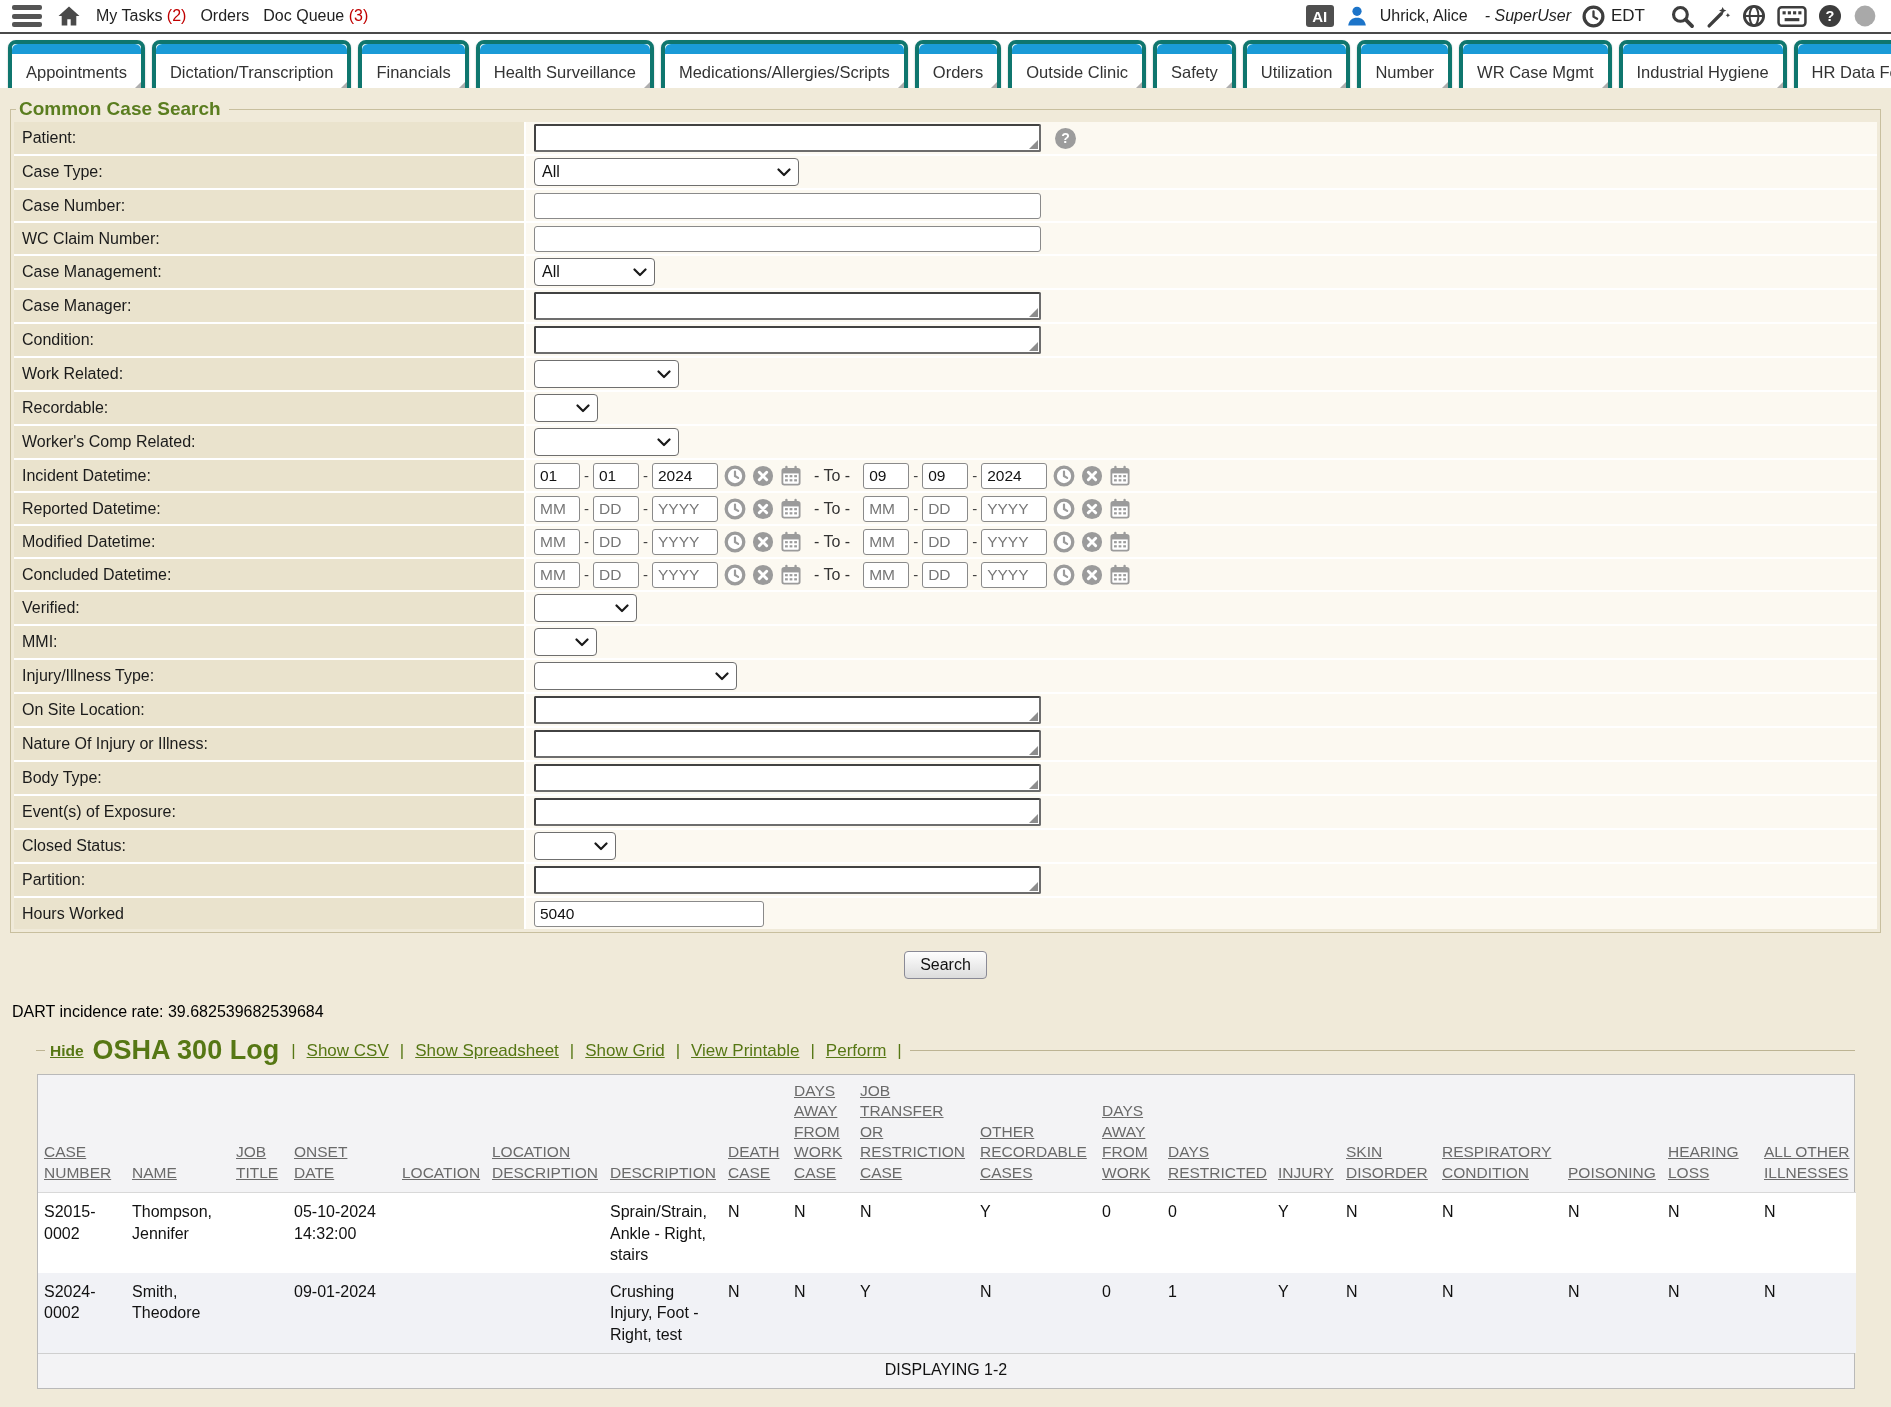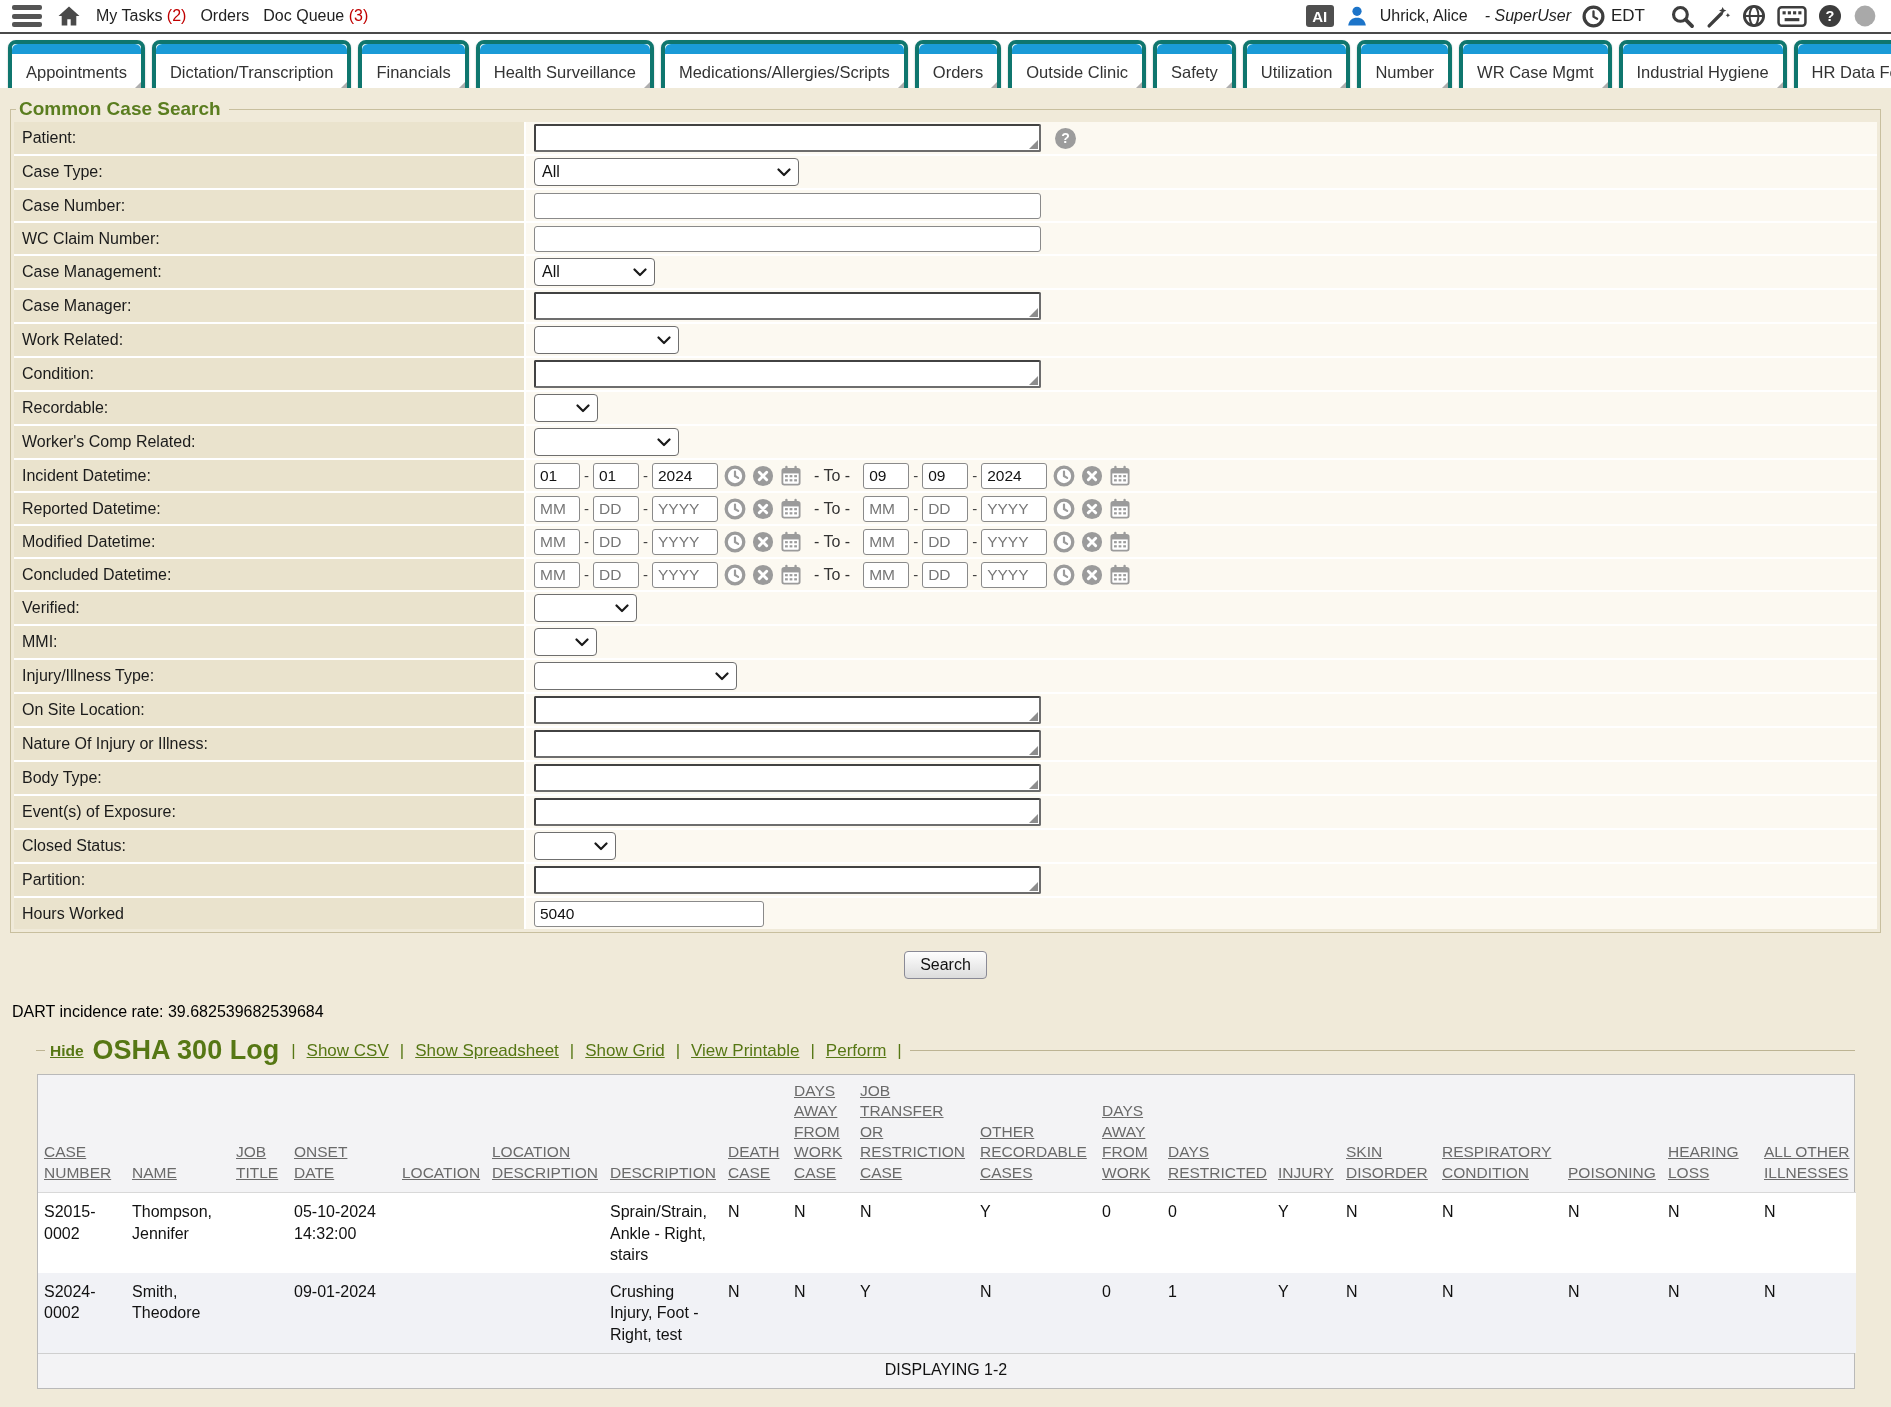--- a/index.html
+++ b/index.html
@@ -304,36 +304,36 @@
           </div>
         </div>
       </div>
       <div class="frow">
         <div class="flabel">Case Manager:</div>
         <div class="ffield">
           <div class="txta" style="width: 507px;"></div>
         </div>
       </div>
       <div class="frow">
+        <div class="flabel">Condition:</div>
+        <div class="ffield">
+          <div class="txta" style="width: 507px;"></div>
+        </div>
+      </div>
+      <div class="frow">
         <div class="flabel">Work Related:</div>
         <div class="ffield">
           <div class="sel" style="width: 145px;">
             <span></span>
             <span class="chev">
               <svg width="14" height="9" viewBox="0 0 14 9">
                 <path d="M1.5 1.5L7 7l5.5-5.5" fill="none" stroke="#1a1a1a" stroke-width="2.2" stroke-linecap="round" stroke-linejoin="round"></path>
               </svg>
             </span>
           </div>
-        </div>
-      </div>
-      <div class="frow">
-        <div class="flabel">Condition:</div>
-        <div class="ffield">
-          <div class="txta" style="width: 507px;"></div>
         </div>
       </div>
       <div class="frow">
         <div class="flabel">Recordable:</div>
         <div class="ffield">
           <div class="sel" style="width: 64px;">
             <span></span>
             <span class="chev">
               <svg width="14" height="9" viewBox="0 0 14 9">
                 <path d="M1.5 1.5L7 7l5.5-5.5" fill="none" stroke="#1a1a1a" stroke-width="2.2" stroke-linecap="round" stroke-linejoin="round"></path>

